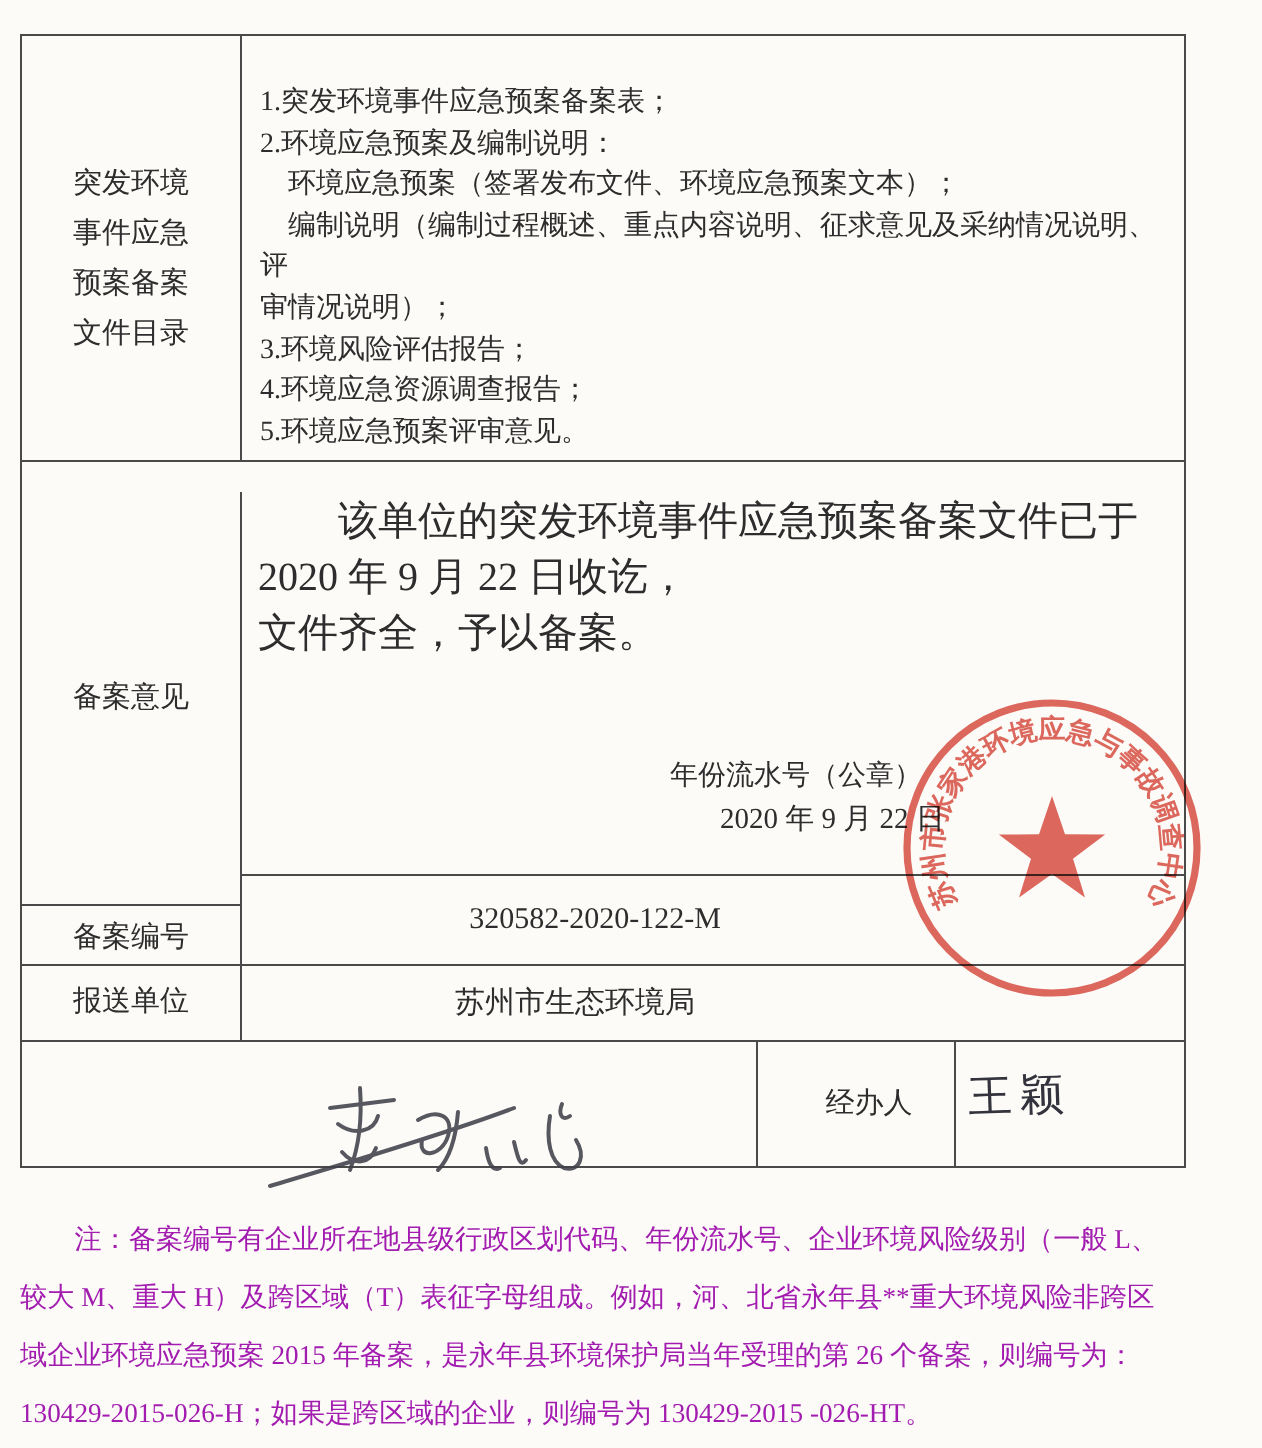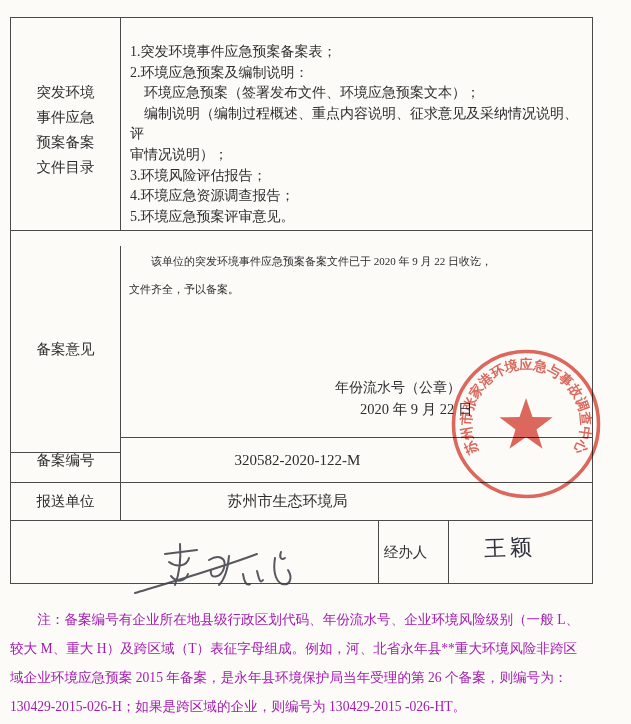--- a/index.html
+++ b/index.html
@@ -18,32 +18,32 @@
   .bb{border-bottom:1.4px solid #4a4a4a;}
   .br{border-right:1.4px solid #4a4a4a;}
   .center-flex{display:flex;align-items:center;justify-content:center;text-align:center;}
   .prelines{white-space:pre-line;}
 
   
   .c-label1{left:0;top:0;width:110px;height:213px;padding-top:12px;}
   .c-dir{left:110px;top:0;width:471px;height:213px;padding:24px 8px 0 9px;}
   .c-label2{left:0;top:228px;width:110px;height:207px;}
   .c-opinion{left:110px;top:213px;width:471px;height:207px;}
-  .c-label3{left:0;top:420px;width:110px;height:45px;}
+  .c-label3{left:0;top:420px;width:110px;height:45px;align-items:flex-end;}
   .c-number{left:110px;top:420px;width:471px;height:45px;padding-right:118px;}
   .c-label4{left:0;top:465px;width:110px;height:38px;}
   .c-unit{left:110px;top:465px;width:471px;height:38px;padding-right:138px;}
   .c-label5{left:0;top:503px;width:110px;height:62px;}
   .c-sign{left:110px;top:503px;width:258px;height:62px;}
-  .c-handler{left:352px;top:503px;width:86px;height:62px;}
+  .c-handler{left:381px;top:503px;width:86px;height:62px;}
   .c-name{left:454px;top:503px;width:127px;height:62px;}
 
   .label-txt{font-size:14.5px;line-height:25px;text-align:center;}
   .dir-txt{font-size:14px;line-height:20.6px;}
-  .opinion-body{position:absolute;left:8px;top:16px;width:455px;font-size:11px;line-height:28px;}
+  .opinion-body{position:absolute;left:8px;top:16px;width:455px;font-size:20px;line-height:28px;}
   .signoff-title{position:absolute;left:214px;top:148px;font-size:14px;}
   .signoff-date{position:absolute;left:239px;top:169px;font-size:14.5px;}
   .value-txt{font-size:15px;}
   .two-line{font-size:14.5px;line-height:24px;}
 
   .stamp{
     position:absolute;left:447px;top:345px;width:158px;height:158px;
     mix-blend-mode:multiply;opacity:.85;pointer-events:none;
   }
   .stamp text{

